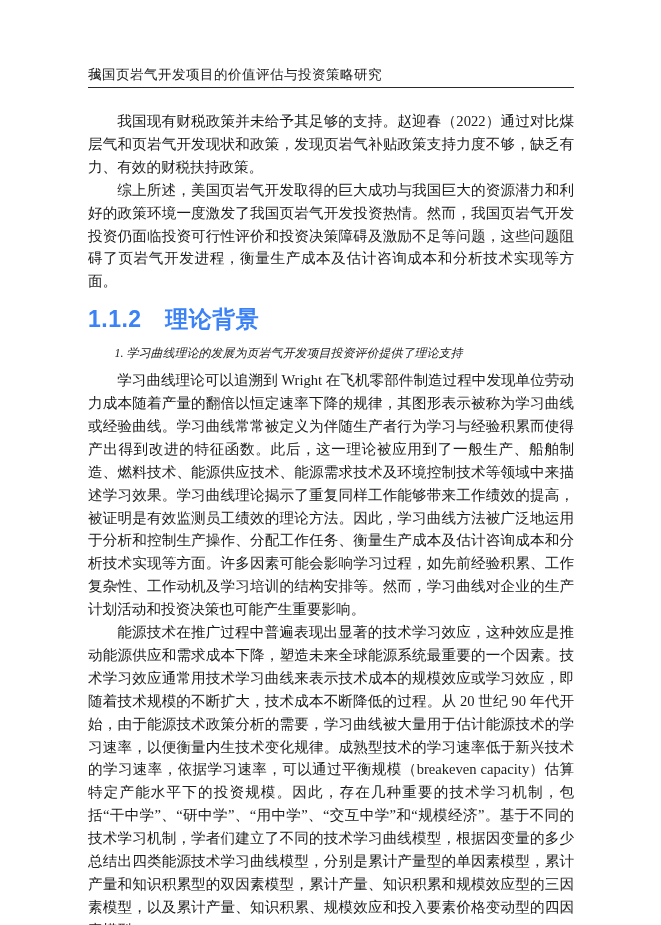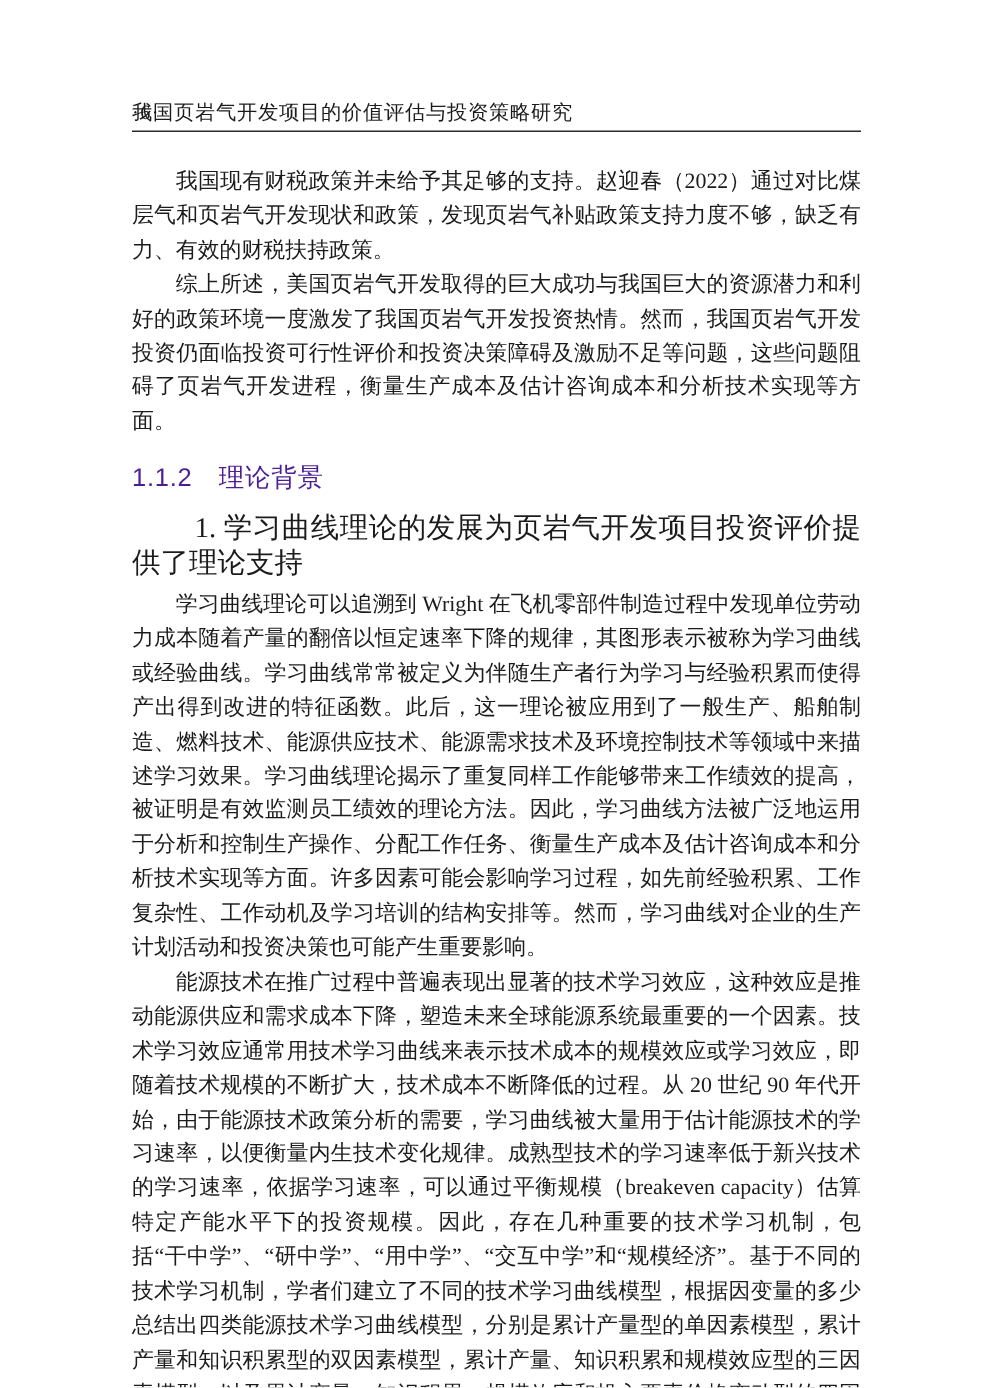--- a/index.html
+++ b/index.html
@@ -39,29 +39,30 @@
     margin-top: 22px;
     font-size: 14.6px;
     line-height: 22.9px;
     text-align: justify;
   }
   p.para {
     text-indent: 2em;
   }
   h2.section-heading {
     font-family: "Liberation Sans", "DejaVu Sans", sans-serif;
-    font-size: 17px;
-    font-weight: normal;
-    color: #4c1d95;
+    font-size: 23px;
+    font-weight: bold;
+    color: #3b82f6;
     margin: 15px 0 11px 0;
     letter-spacing: 0.5px;
   }
   p.list-item {
     text-indent: 2.2em;
-    font-size: 19px;
+    font-style: italic;
+    font-size: 12px;
     margin-bottom: 4px;
   }
 </style>
 </head>
 <body>
 
 <div class="page">
 
   <div class="header">
     <span class="page-num">·6·</span>

